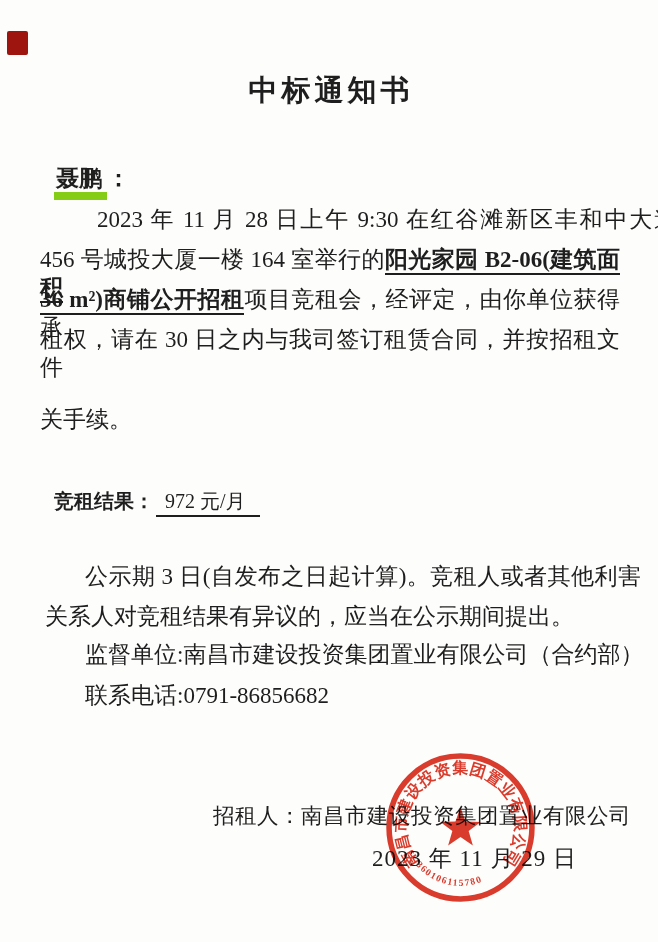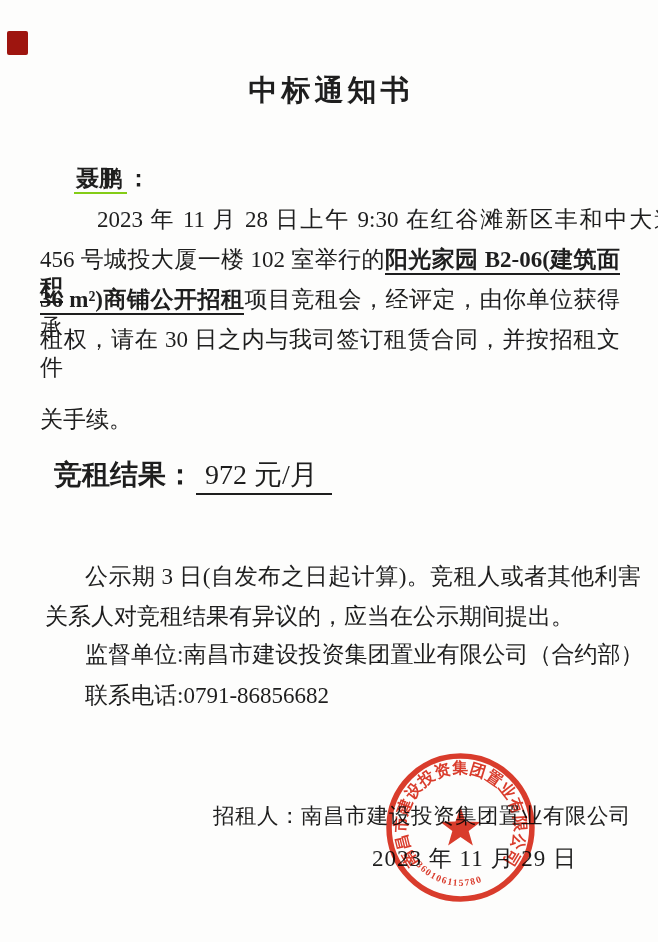--- a/index.html
+++ b/index.html
@@ -18,33 +18,33 @@
   }
   .title{
     position:absolute;top:71px;left:0;width:658px;margin:0;
     text-align:center;
     font-size:29px;font-weight:600;letter-spacing:4px;text-indent:4px;
   }
   .greeting{
     position:absolute;left:54px;top:163px;
     font-size:23px;font-weight:bold;
   }
-  .uname{border-bottom:2px solid #84cc16;padding:0 5px 1px 2px;margin-left:20px;}
+  .uname{border-bottom:8px solid #84cc16;padding:0 5px 1px 2px;}
   .line{
     position:absolute;left:40px;width:580px;
     font-size:23px;line-height:28px;white-space:nowrap;
   }
   .just{white-space:normal;text-align:justify;text-align-last:justify;}
   .ind1{padding-left:57px;}
   .n2{left:45px;width:556px;}
   .ind2{padding-left:40px;}
   .emph{font-weight:bold;border-bottom:2.5px solid #1e1e1e;padding-bottom:1px;}
   .result{
-    position:absolute;left:54px;top:456px;
-    font-size:28px;white-space:nowrap;
+    position:absolute;left:54px;top:488px;
+    font-size:20px;white-space:nowrap;
   }
   .result .label{font-weight:bold;}
   .result .value{
     border-bottom:2.5px solid #1e1e1e;
     padding:0 14px 3px 9px;margin-left:2px;
   }
   .sign{
     position:absolute;left:213px;top:801px;
     font-size:21.5px;letter-spacing:0.5px;white-space:nowrap;
   }
@@ -72,21 +72,21 @@
 
   <h1 class="title">中标通知书</h1>
 
   <div class="greeting">
     <span class="uname">聂鹏</span><span>：</span>
   </div>
 
   <div class="line just ind1" style="top:206px">2023 年 11 月 28 日上午 9:30 在红谷滩新区丰和中大道</div>
 
   <div class="line just" style="top:246px">
-    <span>456 号城投大厦一楼 102 室举行的</span><span class="emph">阳光家园 B2-06(建筑面积</span>
+    <span>456 号城投大厦一楼 164 室举行的</span><span class="emph">阳光家园 B2-06(建筑面积</span>
   </div>
 
   <div class="line just" style="top:286px">
     <span class="emph">36 m²)商铺公开招租</span><span>项目竞租会，经评定，由你单位获得承</span>
   </div>
 
   <div class="line just" style="top:326px">租权，请在 30 日之内与我司签订租赁合同，并按招租文件</div>
 
 
   <div class="line" style="top:406px">关手续。</div>

